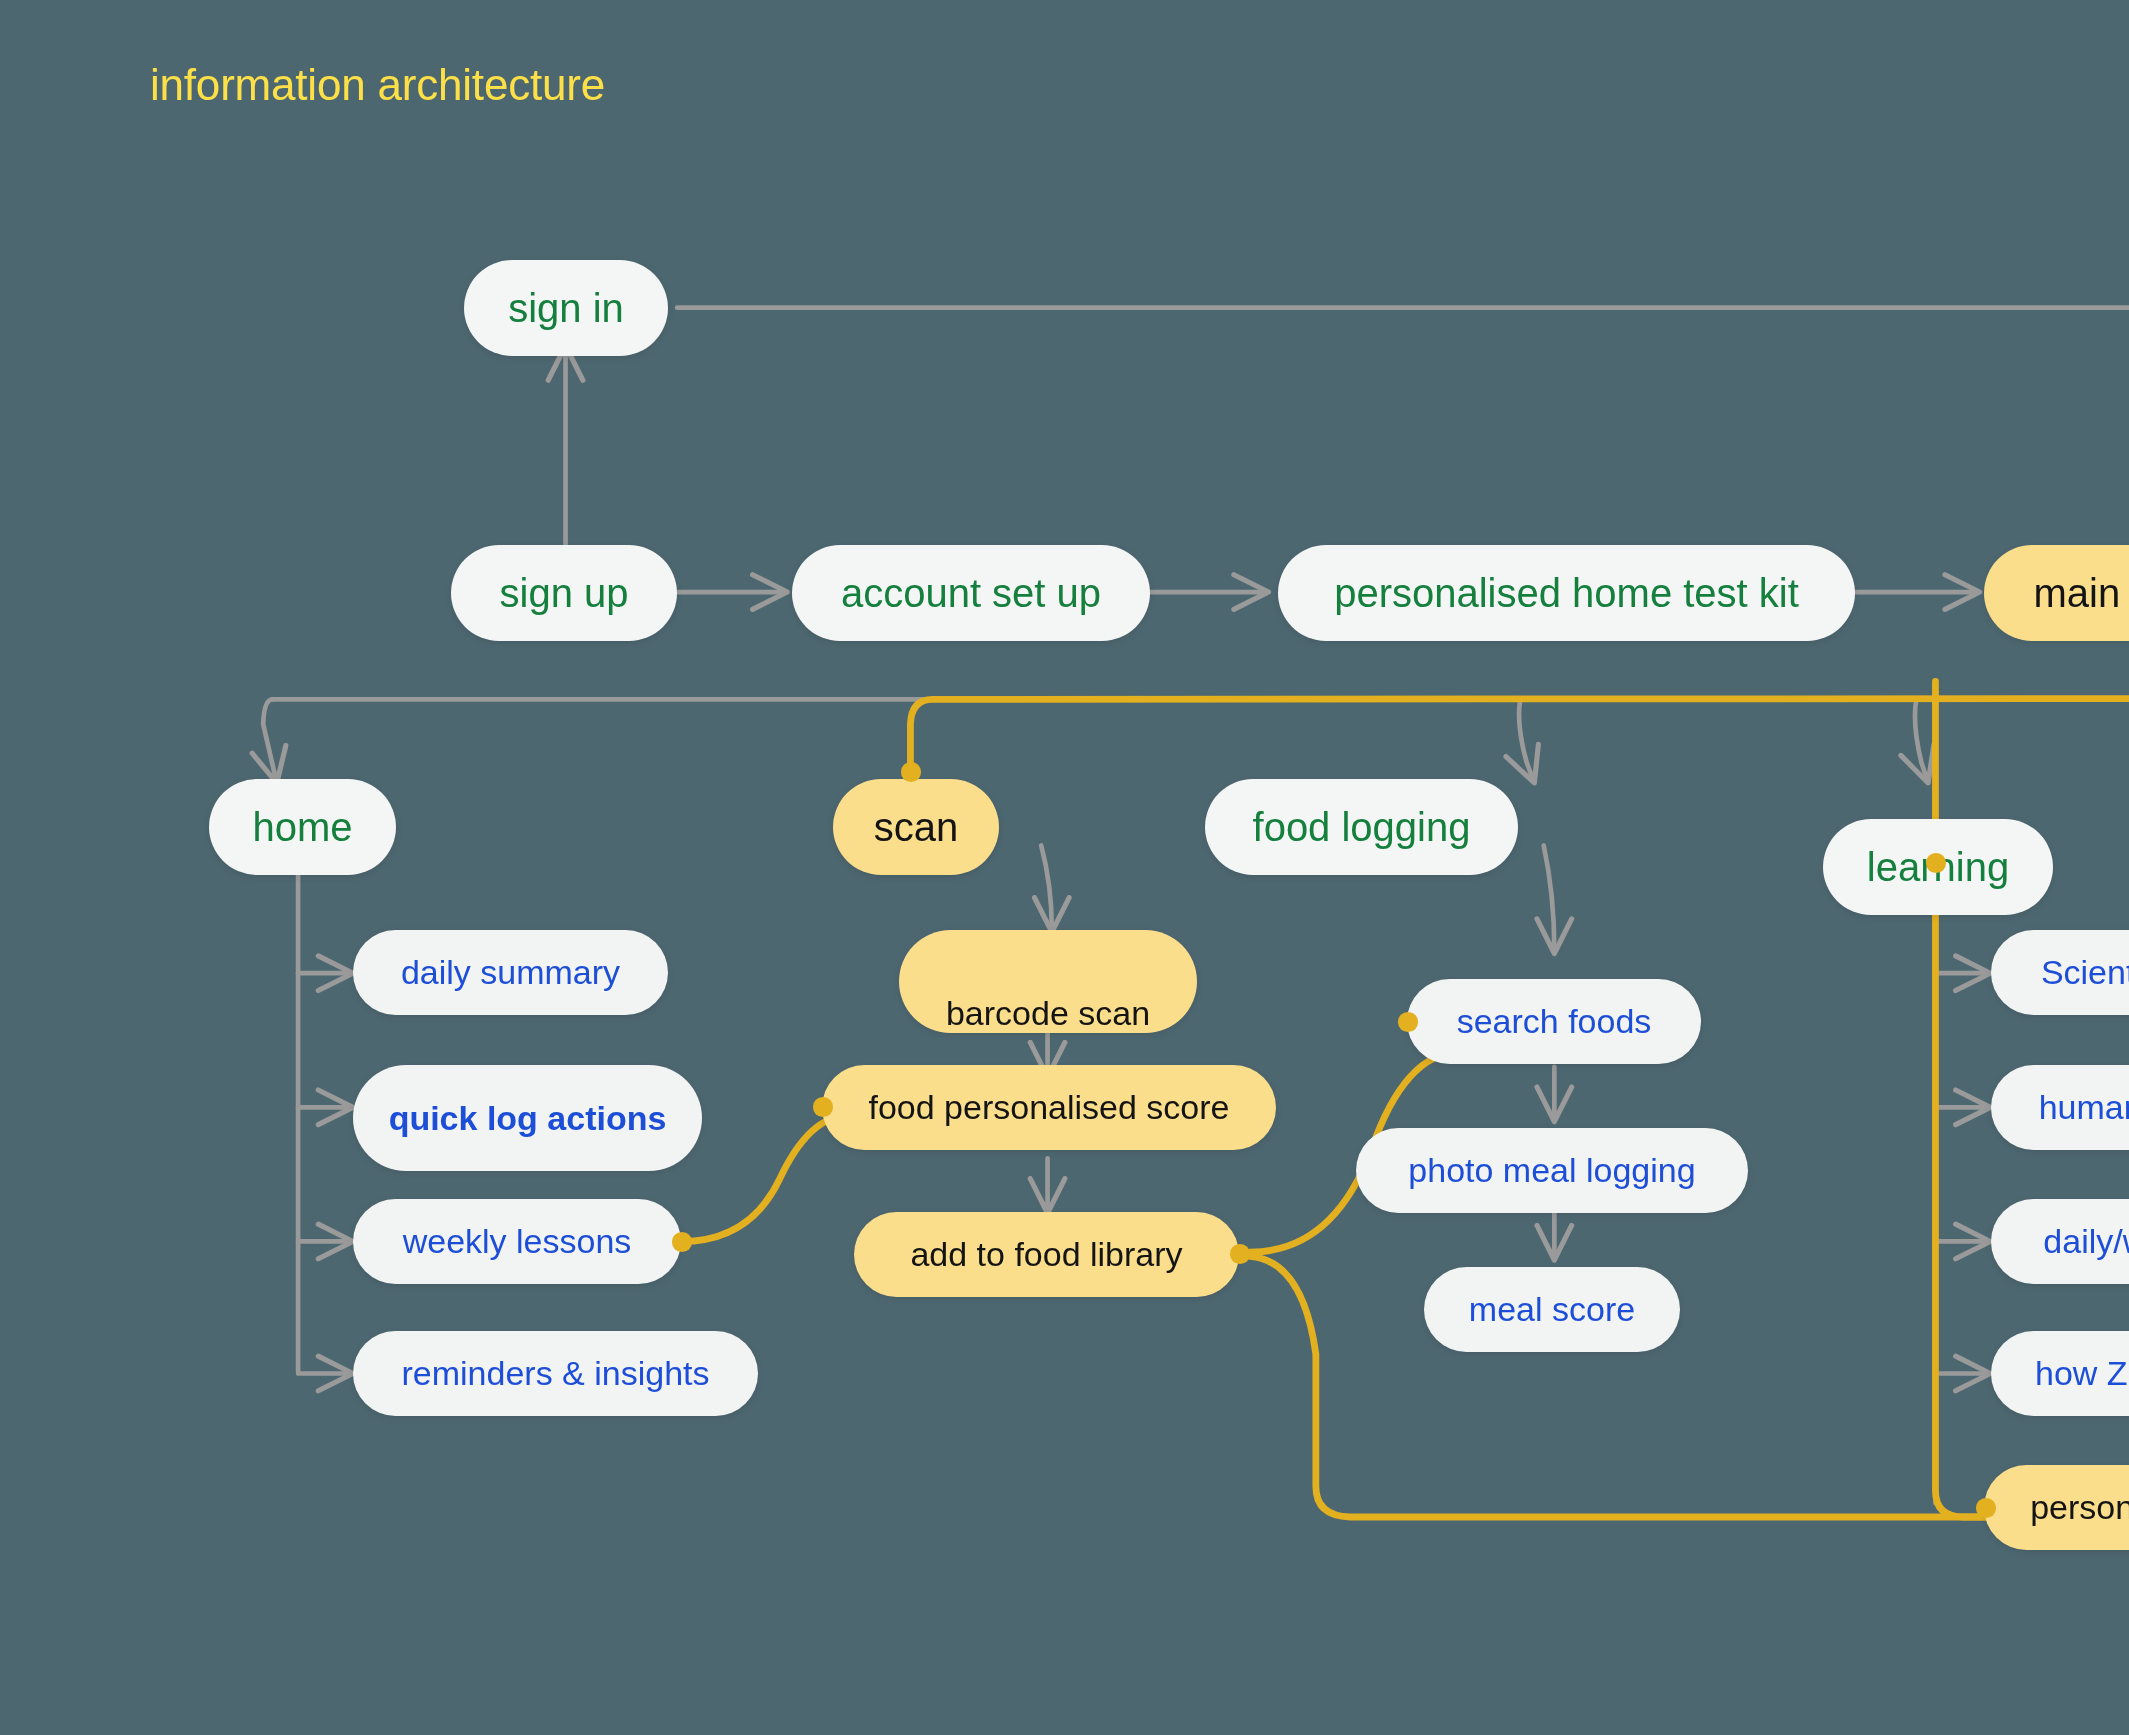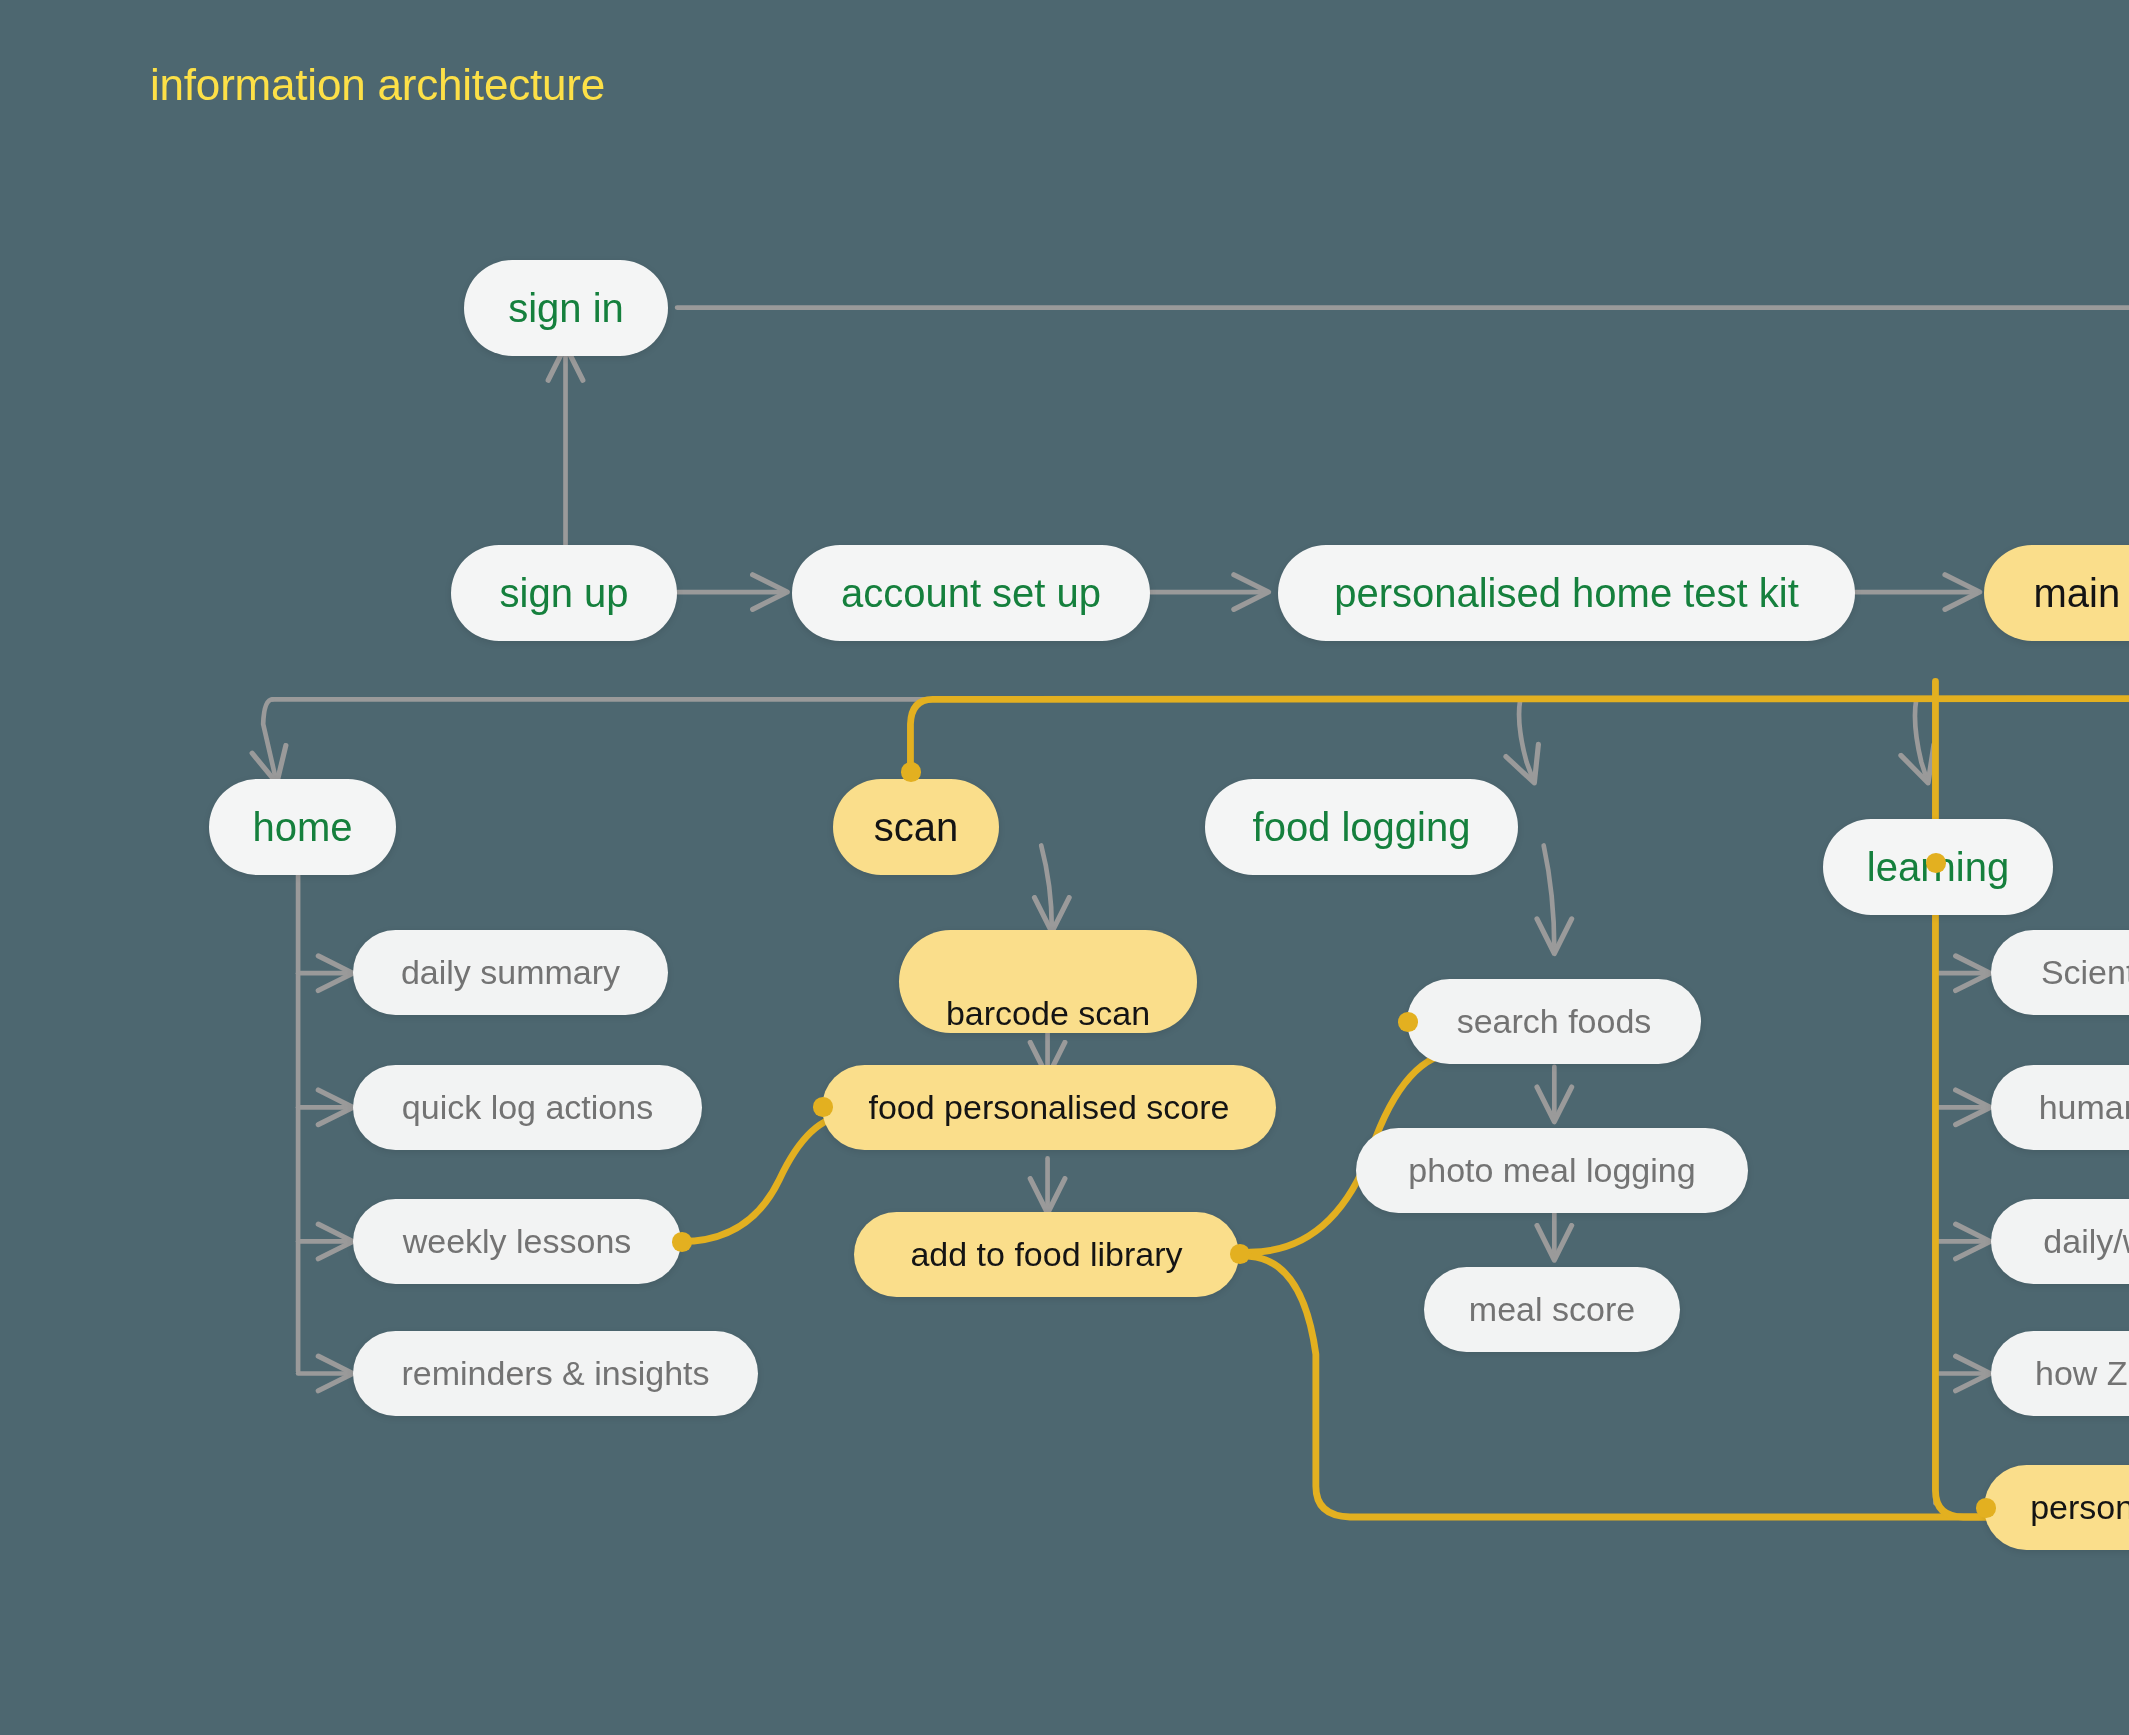--- a/index.html
+++ b/index.html
@@ -25,21 +25,21 @@
     border-radius:4258px;
     white-space:nowrap;
     z-index:5;
   }
   .node.level1,.node.level2{
     background:#f4f5f5;color:#15803d;
     font-size:40px;
     box-shadow:0 2.1px 7.7px rgba(0,0,0,0.10);
   }
   .node.leaf{
-    background:#f2f3f3;color:#737373;
+    background:#f2f3f3;color:#1d4ed8;
     font-size:34px;
     box-shadow:0 2.1px 7.7px rgba(0,0,0,0.10);
   }
   .node.hl{background:#fade8b;color:#141414;}
   .node.leaf.hl{background:#fade8b;color:#141414;}
 
   .dot{position:absolute;width:19.6px;height:19.6px;border-radius:50%;background:#e3b020;z-index:8;}
 </style>
 </head>
 <body>
@@ -155,21 +155,21 @@
       <span>food logging</span>
     </div>
 
   <div class="node level2" style="left:1823px;top:779px;width:230px;height:96px;margin-top:40px;">
       <span>learning</span>
     </div>
 
   <div class="node leaf" style="left:353px;top:930px;width:315px;height:85px;">
       <span>daily summary</span>
     </div>
-  <div class="node leaf" style="left:353px;top:1065px;width:349px;height:85px;">
+  <div class="node leaf" style="left:353px;top:1065px;width:349px;height:106px;font-weight:bold;">
       <span>quick log actions</span>
     </div>
   <div class="node leaf" style="left:353px;top:1199px;width:328px;height:85px;">
       <span>weekly lessons</span>
     </div>
   <div class="node leaf" style="left:353px;top:1331px;width:405px;height:85px;">
       <span>reminders &amp; insights</span>
     </div>
 
   <div class="node leaf hl" style="left:899px;top:930px;width:298px;height:103px;align-items:flex-end;">

